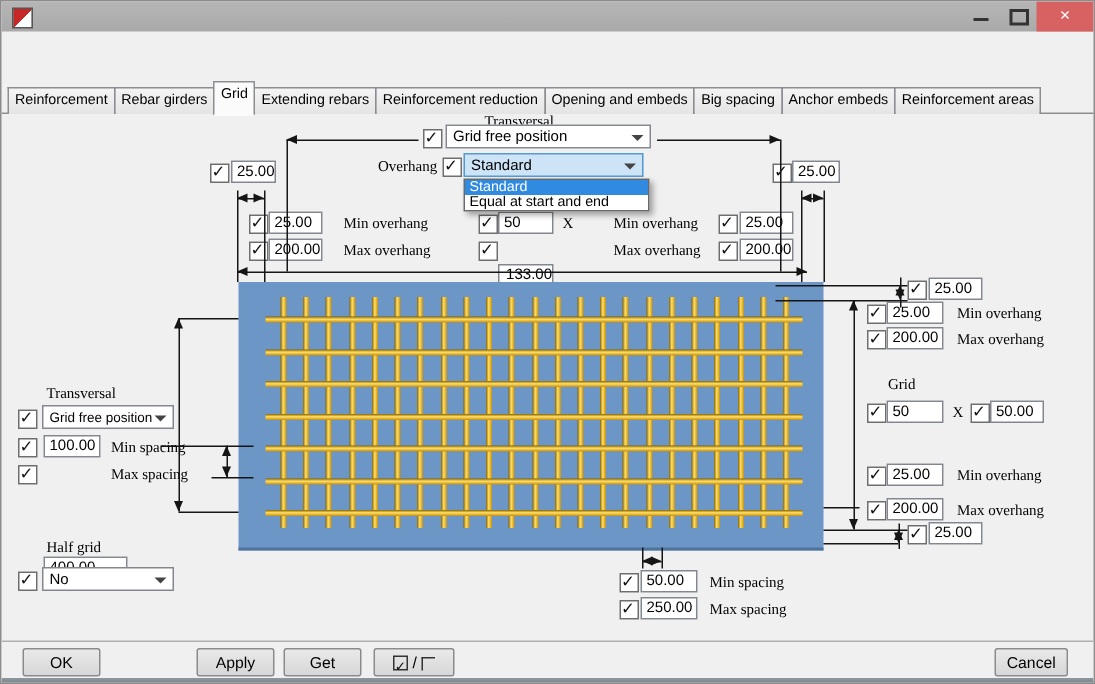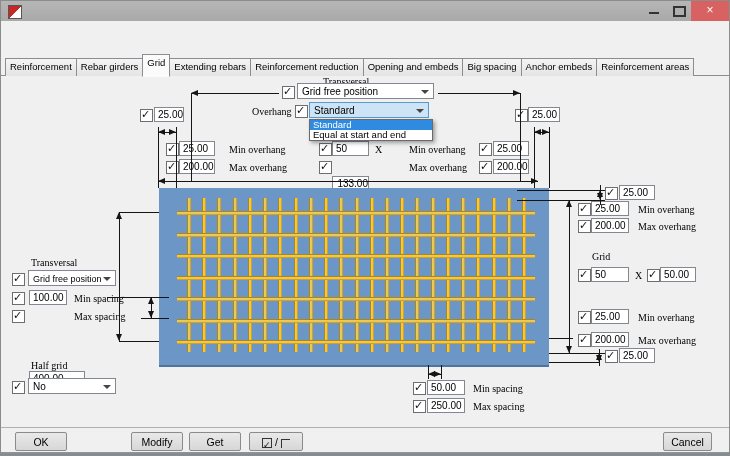--- a/index.html
+++ b/index.html
@@ -272,21 +272,21 @@
 
   <div class="dl" style="left:427px;top:364px;width:1px;height:14px;"></div>
   <div class="dl" style="left:440px;top:364px;width:1px;height:14px;"></div>
   <div class="dl" style="left:427px;top:373px;width:13px;height:1px;"></div>
   <div class="ar ar-l" style="left:427px;top:373px;"></div>
   <div class="ar ar-r" style="left:440px;top:373px;"></div>
 
   <div class="footer">
     <div class="btn" style="left:14px;top:4px;width:52px;">OK</div>
     <div class="btn" style="left:72px;top:4px;width:30px;margin-top:36px;">Apply</div>
-    <div class="btn" style="left:130px;top:4px;width:52px;">Modify</div>
+    <div class="btn" style="left:130px;top:4px;width:52px;">Apply</div>
     <div class="btn" style="left:188px;top:4px;width:52px;">Get</div>
     <div class="btn" style="left:248px;top:4px;width:54px;">
       <span class="mini-cb ck"></span>
       <span>/</span>
       <span class="mini-cb half"></span>
     </div>
     <div class="btn" style="left:662px;top:4px;width:49px;text-align:center;">Cancel</div>
   </div>
   <div class="bottomstrip"></div>
 </div>

